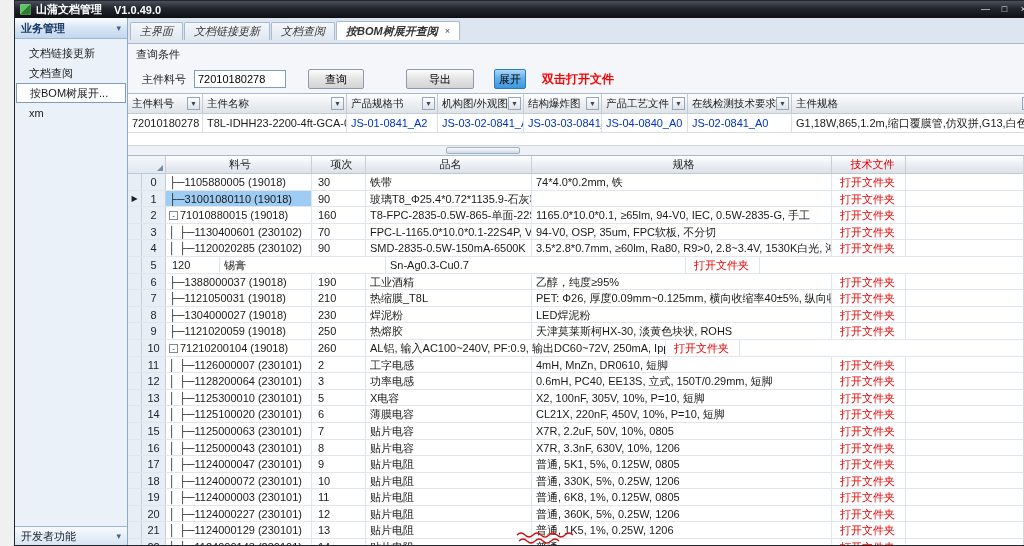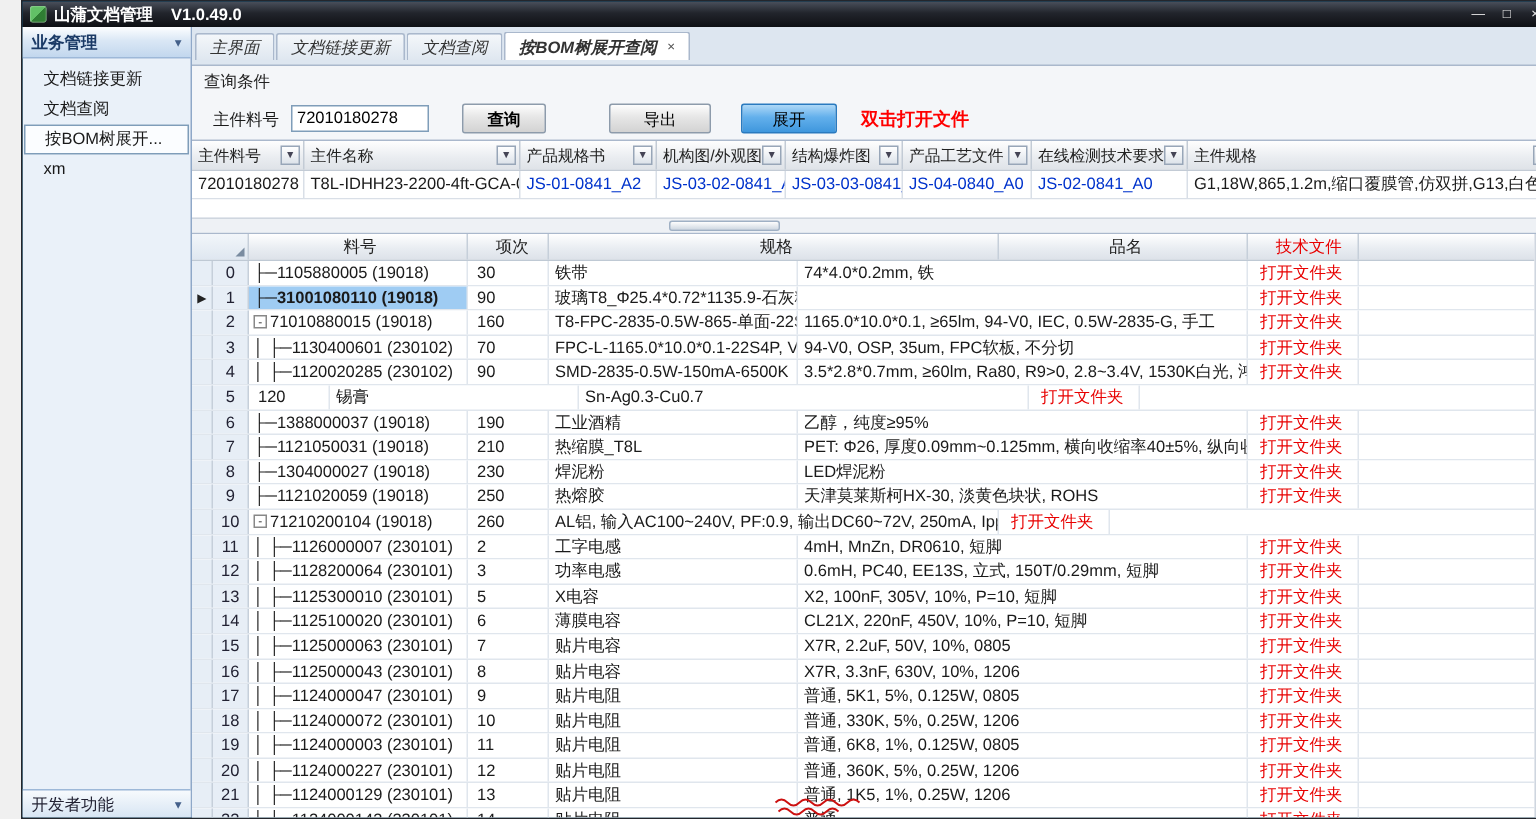--- a/index.html
+++ b/index.html
@@ -32,23 +32,23 @@
   .tab { height:18px; padding:0 9px; border:1px solid #aab8cc; border-bottom:none; background:linear-gradient(#f4f7fa,#dfe7f0); margin-right:1px; border-radius:2px 2px 0 0; color:#333; display:flex; align-items:center; white-space:nowrap; }
   .tab.active { background:#ffffff; font-weight:bold; height:19px; }
   .tab-close { margin-left:7px; font-size:9px; font-weight:normal; color:#555; }
 
   .query-panel { flex:0 0 auto; height:49px; padding:3px 6px 0 8px; }
   .group-label { font-size:11px; color:#222;font-family:Liberation Serif, serif; }
   .form-row { display:flex; align-items:center; margin-top:7px; }
   .form-label { margin-left:6px; white-space:nowrap; }
   .text-input { width:92px; height:18px; border:1px solid #7f9db9; background:#fff; font:11px "Liberation Sans","DejaVu Sans",sans-serif; padding:0 3px; margin-left:8px; }
   .btn { height:20px; padding:0 16px; background:linear-gradient(#fdfdfd,#e6e6e6 45%,#d3d3d3); border:1px solid #8d9bab; border-radius:2px; font:11px "Liberation Sans","DejaVu Sans",sans-serif; white-space:nowrap; }
-  .btn.search { margin-left:22px;font-weight:bold; }
+  .btn.search { margin-left:22px; }
   .btn.export { margin-left:42px; padding:0 22px; }
-  .btn.expand { margin-left:20px; padding:0 20px; background:linear-gradient(#aed8f7,#63b0ec 45%,#3f97dd); border:1px solid #2a7abf; }
+  .btn.expand { margin-left:20px; padding:0 4px; background:linear-gradient(#aed8f7,#63b0ec 45%,#3f97dd); border:1px solid #2a7abf; }
   .hint { margin-left:16px; color:#ff0000; font-weight:bold; font-size:12px; white-space:nowrap; }
 
   
   .summary-grid { flex:0 0 auto; background:#fff; border-top:1px solid #aab8cc; }
   .sg-header { display:flex; height:20px; background:linear-gradient(#fefefe,#e9ecf0 60%,#dfe3e8); border-bottom:1px solid #c3cbd5; }
   .sg-hcell { display:flex; align-items:center; padding:0 2px 0 4px; border-right:1px solid #c3cbd5; overflow:hidden; white-space:nowrap; font-size:10.5px; color:#222; }
   .sg-hcell .lbl { overflow:hidden; }
   .filter-btn { margin-left:auto; width:13px; height:13px; flex:0 0 auto; border:1px solid #98a6b8; background:linear-gradient(#ffffff,#dde3ea); font-size:7px; line-height:11px; text-align:center; color:#445; }
   .sg-row { display:flex; height:19px; background:#fff; border-bottom:1px solid #d9dfe7; }
   .sg-cell { padding:0 4px; line-height:18px; border-right:1px solid #d9dfe7; overflow:hidden; white-space:nowrap; }
@@ -64,21 +64,21 @@
   .mg-header { display:flex; height:18px; flex:0 0 auto; background:linear-gradient(#ffffff,#e9edf2 55%,#dde2e9); border-bottom:1px solid #bfc9d4; }
   .mg-hcell { border-right:1px solid #c6cfda; display:flex; align-items:center; justify-content:center; color:#222; overflow:hidden; white-space:nowrap; }
   .c-rowhead { width:38px; background:linear-gradient(#f2f6fa,#dfe7f0); position:relative; }
   .corner-tri { position:absolute; right:2px; bottom:2px; width:0; height:0; border-left:6px solid transparent; border-bottom:6px solid #7a8ca0; }
   .mg-rows { flex:1; overflow:hidden; }
   .mg-row { display:flex; height:16.6px; border-bottom:1px solid #e0e6ed; background:#fff; }
   .cell { border-right:1px solid #e0e6ed; overflow:hidden; white-space:nowrap; line-height:16px; }
   .c-ind  { width:14px; background:#e7eef6; border-right:1px solid #c6cfda; text-align:center; font-size:8px; color:#222; }
   .c-num  { width:24px; background:#e7eef6; border-right:1px solid #c6cfda; text-align:center; color:#223; }
   .c-part { width:146px; padding-left:3px; }
-  .c-part.selected { background:#9fccf3;font-weight:bold; }
+  .c-part.selected { background:#9fccf3; }
   .c-item { width:54px; padding-left:6px; }
   .c-name { width:166px; padding-left:4px; }
   .c-spec { width:300px; padding-left:4px; }
   .c-tech { width:74px; color:#e80000; padding-left:8px; }
   .c-fill { flex:1; border-right:none; }
   .treebox { display:inline-block; width:9px; height:9px; border:1px solid #888; line-height:7px; font-size:8px; text-align:center; margin-right:2px; background:#fff; vertical-align:1px; color:#333; }
 
   
   .vscroll { width:14px; flex:0 0 auto; background:#eef1f5; border-left:1px solid #cfd6df; display:flex; flex-direction:column; }
   .vs-btn { height:14px; flex:0 0 auto; text-align:center; font-size:7px; line-height:13px; color:#456; background:linear-gradient(#ffffff,#dde3ea); border:1px solid #aab8c8; }
@@ -203,22 +203,22 @@
       </div>
 
       <div class="main-grid">
         <div class="grid-content">
           <div class="mg-header" id="mg-header">
               <div class="mg-hcell c-rowhead">
                 <div class="corner-tri"></div>
               </div>
               <div class="mg-hcell c-part">料号</div>
               <div class="mg-hcell c-item">项次</div>
+              <div class="mg-hcell c-name">品名</div>
               <div class="mg-hcell c-spec">规格</div>
-              <div class="mg-hcell c-name">品名</div>
               <div class="mg-hcell c-tech">技术文件</div>
               <div class="mg-hcell c-fill"></div>
             </div>
           <div class="mg-rows" id="mg-rows">
               <div class="mg-row">
                 <div class="cell c-ind"></div>
                 <div class="cell c-num">0</div>
                 <div class="cell c-part"><span>├─1105880005 (19018)</span></div>
                 <div class="cell c-item">30</div>
                 <div class="cell c-name">铁带</div>

